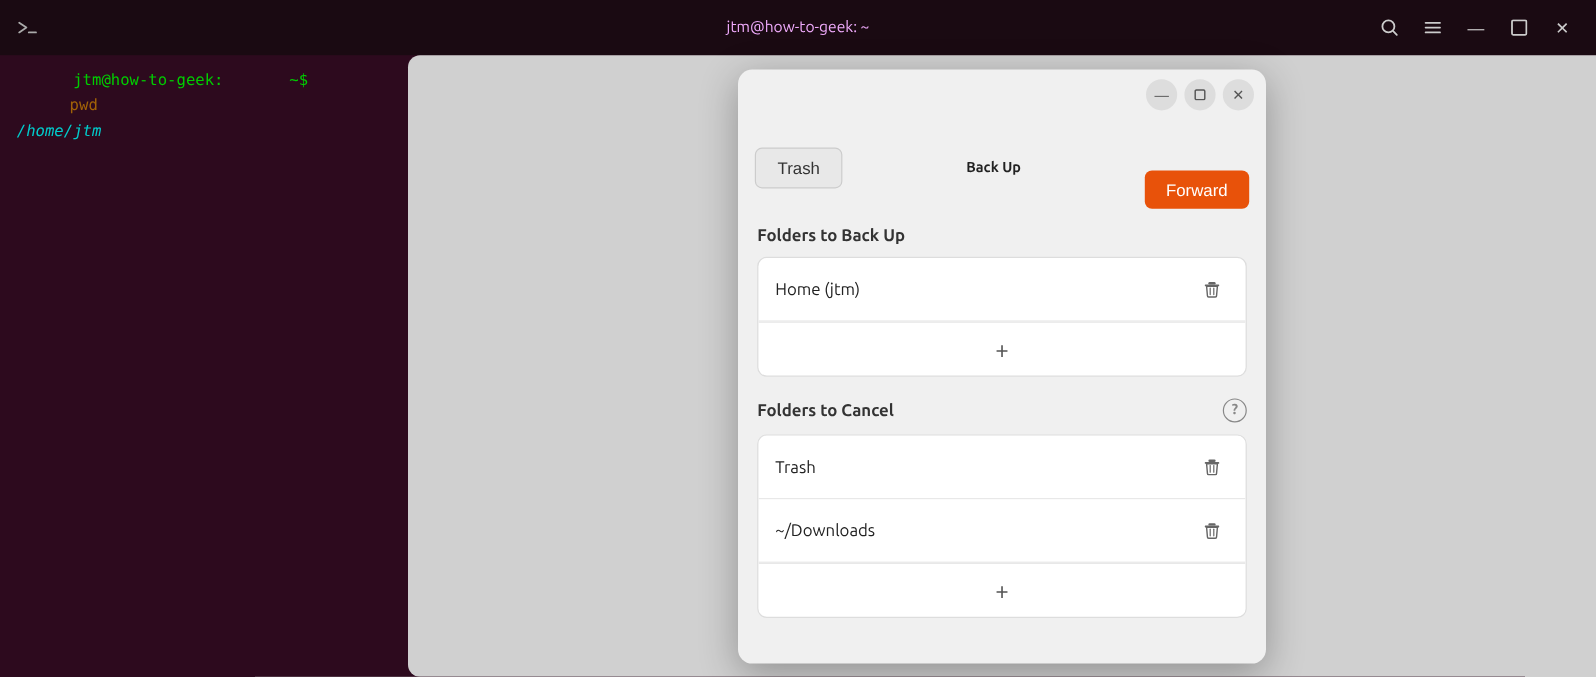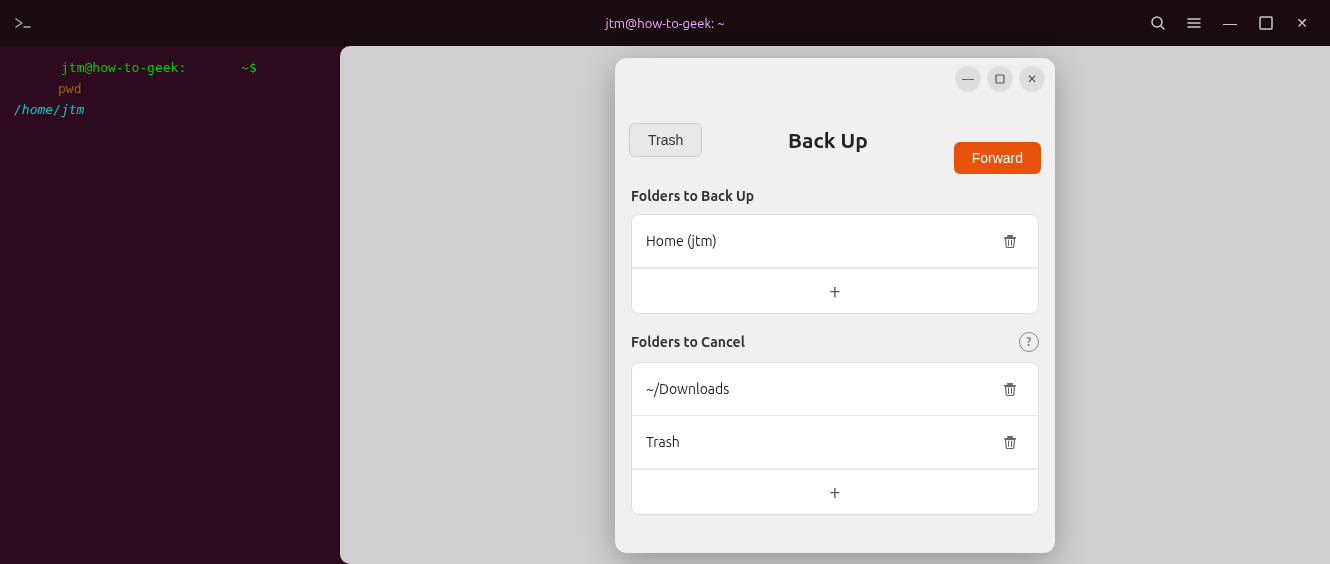--- a/index.html
+++ b/index.html
@@ -124,21 +124,21 @@
       border: 1px solid #ccc;
       border-radius: 6px;
       padding: 8px 18px;
       font-size: 14px;
       color: #333;
       cursor: pointer;
     }
     .dialog-title-center {
       flex: 1;
       text-align: center;
-      font-size: 21px;
+      font-size: 12px;
       font-weight: 600;
       color: #222;
     }
     .btn-forward {
       background: #e8520a;
       border: none;
       border-radius: 6px;
       padding: 8px 18px;
       font-size: 14px;
       color: #fff;
@@ -332,43 +332,43 @@
           <span class="add-icon">+</span>
         </div>
       </div>
 
       <div class="section-label">
         <span>Folders to Cancel</span>
         <div class="section-help-icon" title="Help">?</div>
       </div>
       <div class="list-box">
         <div class="list-item">
+          <span class="list-item-text">Trash</span>
+          <button class="trash-btn" title="Remove">
+            <svg width="16" height="16" viewBox="0 0 16 16" fill="none">
+              <rect x="5" y="2" width="6" height="2" rx="1" fill="#666"></rect>
+              <rect x="2" y="4" width="12" height="1.5" rx="0.5" fill="#666"></rect>
+              <path d="M3.5 5.5 L4.2 13.5 A1 1 0 0 0 5.2 14.5 H10.8 A1 1 0 0 0 11.8 13.5 L12.5 5.5 Z" fill="none" stroke="#666" stroke-width="1.2"></path>
+              <line x1="6.5" y1="7" x2="6.5" y2="12.5" stroke="#666" stroke-width="1" stroke-linecap="round"></line>
+              <line x1="9.5" y1="7" x2="9.5" y2="12.5" stroke="#666" stroke-width="1" stroke-linecap="round"></line>
+            </svg>
+          </button>
+        </div>
+        <div class="list-item">
           <span class="list-item-text">~/Downloads</span>
           <button class="trash-btn" title="Remove">
             <svg width="16" height="16" viewBox="0 0 16 16" fill="none">
               <rect x="5" y="2" width="6" height="2" rx="1" fill="#666"></rect>
               <rect x="2" y="4" width="12" height="1.5" rx="0.5" fill="#666"></rect>
               <path d="M3.5 5.5 L4.2 13.5 A1 1 0 0 0 5.2 14.5 H10.8 A1 1 0 0 0 11.8 13.5 L12.5 5.5 Z" fill="none" stroke="#666" stroke-width="1.2"></path>
               <line x1="6.5" y1="7" x2="6.5" y2="12.5" stroke="#666" stroke-width="1" stroke-linecap="round"></line>
               <line x1="9.5" y1="7" x2="9.5" y2="12.5" stroke="#666" stroke-width="1" stroke-linecap="round"></line>
             </svg>
           </button>
         </div>
-        <div class="list-item">
-          <span class="list-item-text">Trash</span>
-          <button class="trash-btn" title="Remove">
-            <svg width="16" height="16" viewBox="0 0 16 16" fill="none">
-              <rect x="5" y="2" width="6" height="2" rx="1" fill="#666"></rect>
-              <rect x="2" y="4" width="12" height="1.5" rx="0.5" fill="#666"></rect>
-              <path d="M3.5 5.5 L4.2 13.5 A1 1 0 0 0 5.2 14.5 H10.8 A1 1 0 0 0 11.8 13.5 L12.5 5.5 Z" fill="none" stroke="#666" stroke-width="1.2"></path>
-              <line x1="6.5" y1="7" x2="6.5" y2="12.5" stroke="#666" stroke-width="1" stroke-linecap="round"></line>
-              <line x1="9.5" y1="7" x2="9.5" y2="12.5" stroke="#666" stroke-width="1" stroke-linecap="round"></line>
-            </svg>
-          </button>
-        </div>
         <div class="add-row">
           <span class="add-icon">+</span>
         </div>
       </div>
 
     </div>
   </div>
 </div>
 
 </body></html>

